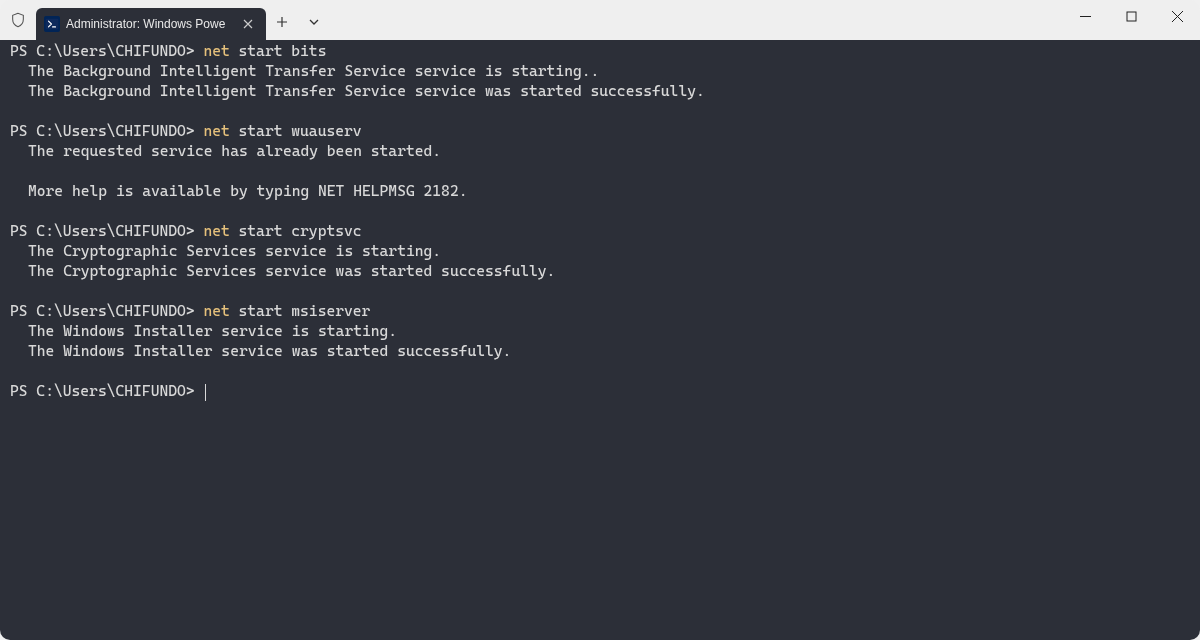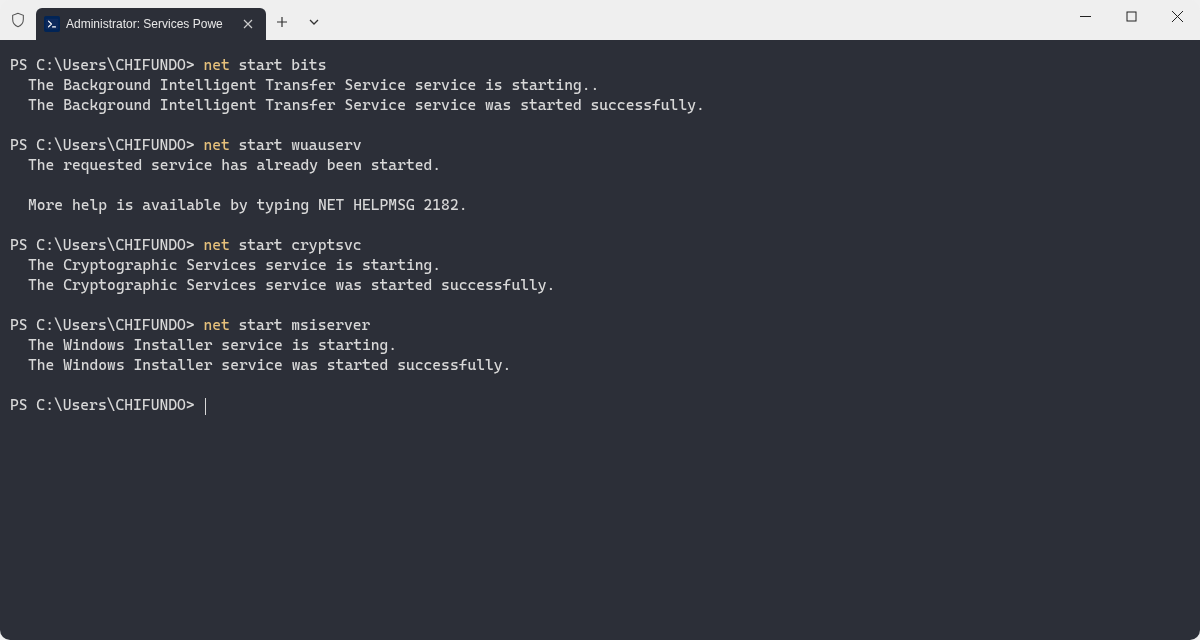--- a/index.html
+++ b/index.html
@@ -93,21 +93,21 @@
       height: 32px;
       display: flex;
       align-items: center;
       justify-content: center;
       cursor: pointer;
       color: #222;
     }
     .terminal-body {
       background: #2c2f38;
       height: 600px;
-      padding: 16px 10px;
+      padding: 2px 10px;
       font-family: "Cascadia Mono", "Consolas", monospace;
       font-size: 15px;
       line-height: 1.33;
       color: #d8d8d8;
       white-space: pre;
     }
     .prompt { color: #d8d8d8; }
     .cmd-yellow { color: #e5c07b; }
     .cmd-rest { color: #d8d8d8; }
     .output { color: #d8d8d8; margin-left: 18px; }
@@ -131,21 +131,21 @@
     </svg>
   </div>
   <div class="tab">
     <div class="ps-icon">
       <svg width="14" height="14" viewBox="0 0 24 24">
           <rect x="1" y="3" width="22" height="18" rx="2" fill="#0e2a5c"></rect>
           <path d="M6 7l5 5-5 5" stroke="#fff" stroke-width="2" fill="none" stroke-linecap="round" stroke-linejoin="round"></path>
           <path d="M13 17h5" stroke="#fff" stroke-width="2" stroke-linecap="round"></path>
         </svg>
     </div>
-    <span class="tab-title">Administrator: Services Powe</span>
+    <span class="tab-title">Administrator: Windows Powe</span>
     <span class="tab-close">
       <svg width="10" height="10" viewBox="0 0 10 10" stroke="currentColor" stroke-width="1.2">
           <path d="M1 1 L9 9 M9 1 L1 9"></path>
         </svg>
     </span>
   </div>
   <div class="new-tab-btn">
     <svg width="12" height="12" viewBox="0 0 12 12" stroke="currentColor" stroke-width="1.2">
         <path d="M6 1 V11 M1 6 H11"></path>
       </svg>

